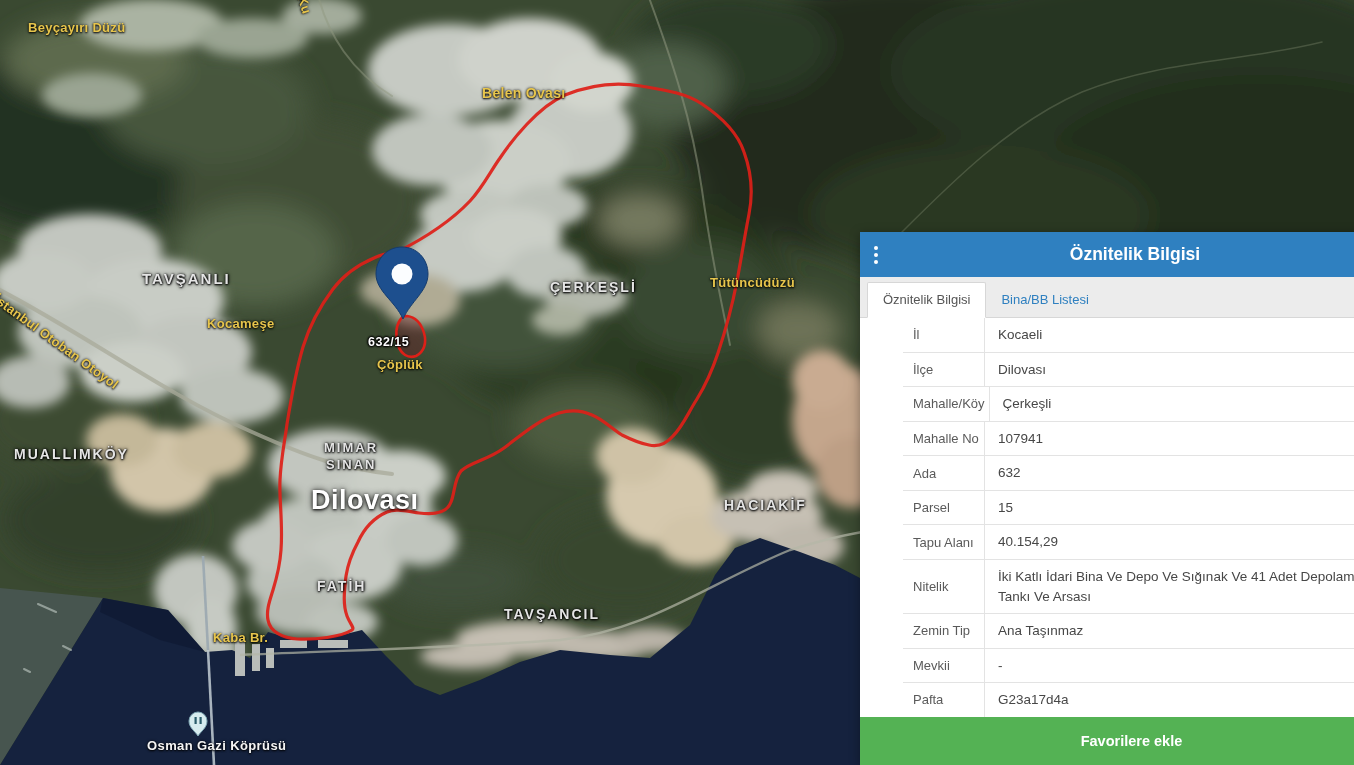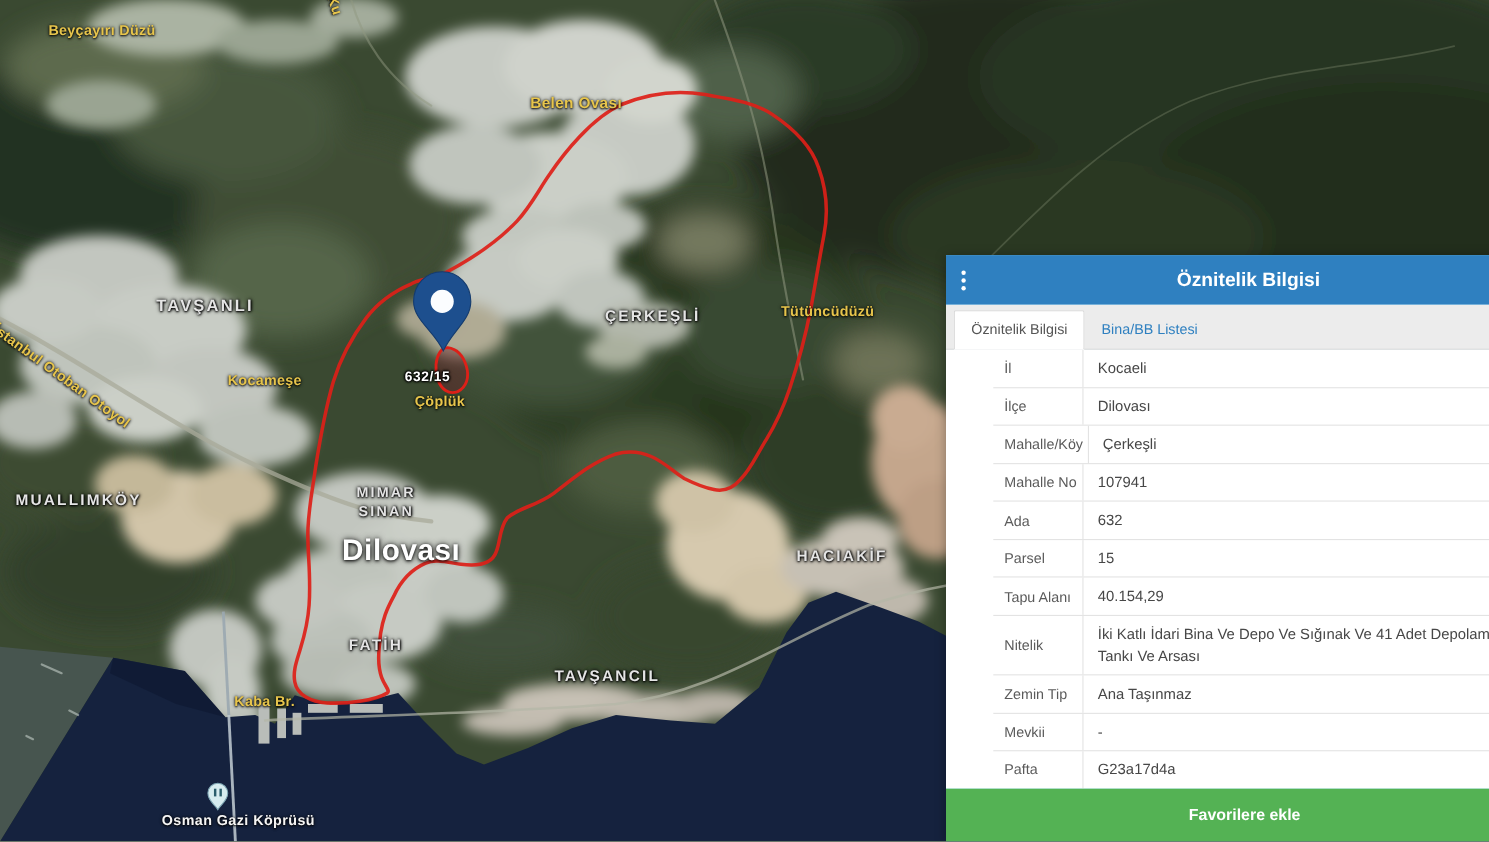--- a/index.html
+++ b/index.html
@@ -238,25 +238,25 @@
         <rect x="194.5" y="717" width="2.2" height="7" fill="#2a5d6b"></rect>
         <rect x="199.5" y="717" width="2.2" height="7" fill="#2a5d6b"></rect>
       </g>
 
       <g>
         <path d="M 402,247 C 417,247 428,259 428,274 C 428,291 411,301 403,319 C 395,301 376,291 376,274 C 376,259 387,247 402,247 Z" fill="#1d4f8e" stroke="#143b6e" stroke-width="1"></path>
         <circle cx="402" cy="274" r="10.5" fill="#fbfdff"></circle>
       </g>
     </svg>
 
-    <div class="map-label lbl-yellow" style="left:44px; top:20px;">Beyçayırı Düzü</div>
+    <div class="map-label lbl-yellow" style="left:28px; top:20px;">Beyçayırı Düzü</div>
     <div class="map-label lbl-yellow" style="left:309px; top:-6px; transform:rotate(72deg); transform-origin:0 0;">Ku</div>
     <div class="map-label lbl-yellow" style="left:482px; top:85px; font-size:14px;">Belen Ovası</div>
     <div class="map-label lbl-white" style="left:142px; top:270px; font-size:15px;">TAVŞANLI</div>
-    <div class="map-label lbl-yellow" style="left:207px; top:338px;">Kocameşe</div>
+    <div class="map-label lbl-yellow" style="left:207px; top:316px;">Kocameşe</div>
     <div class="map-label lbl-yellow" style="left:-12px; top:283px; transform:rotate(36deg); transform-origin:0 0;">rt-İstanbul Otoban Otoyol</div>
     <div class="map-label lbl-white" style="left:550px; top:279px;">ÇERKEŞLİ</div>
     <div class="map-label lbl-yellow" style="left:710px; top:263px;margin-top:12px;">Tütüncüdüzü</div>
     <div class="map-label lbl-white" style="left:14px; top:446px;">MUALLIMKÖY</div>
     <div class="map-label lbl-white" style="left:324px; top:440px; font-size:13px;">MIMAR</div>
     <div class="map-label lbl-white" style="left:326px; top:457px; font-size:13px;">SINAN</div>
     <div class="map-label lbl-city" style="left:311px; top:485px;">Dilovası</div>
     <div class="map-label lbl-white" style="left:724px; top:497px;">HACIAKİF</div>
     <div class="map-label lbl-white" style="left:317px; top:578px;">FATİH</div>
     <div class="map-label lbl-white" style="left:504px; top:606px;">TAVŞANCIL</div>

